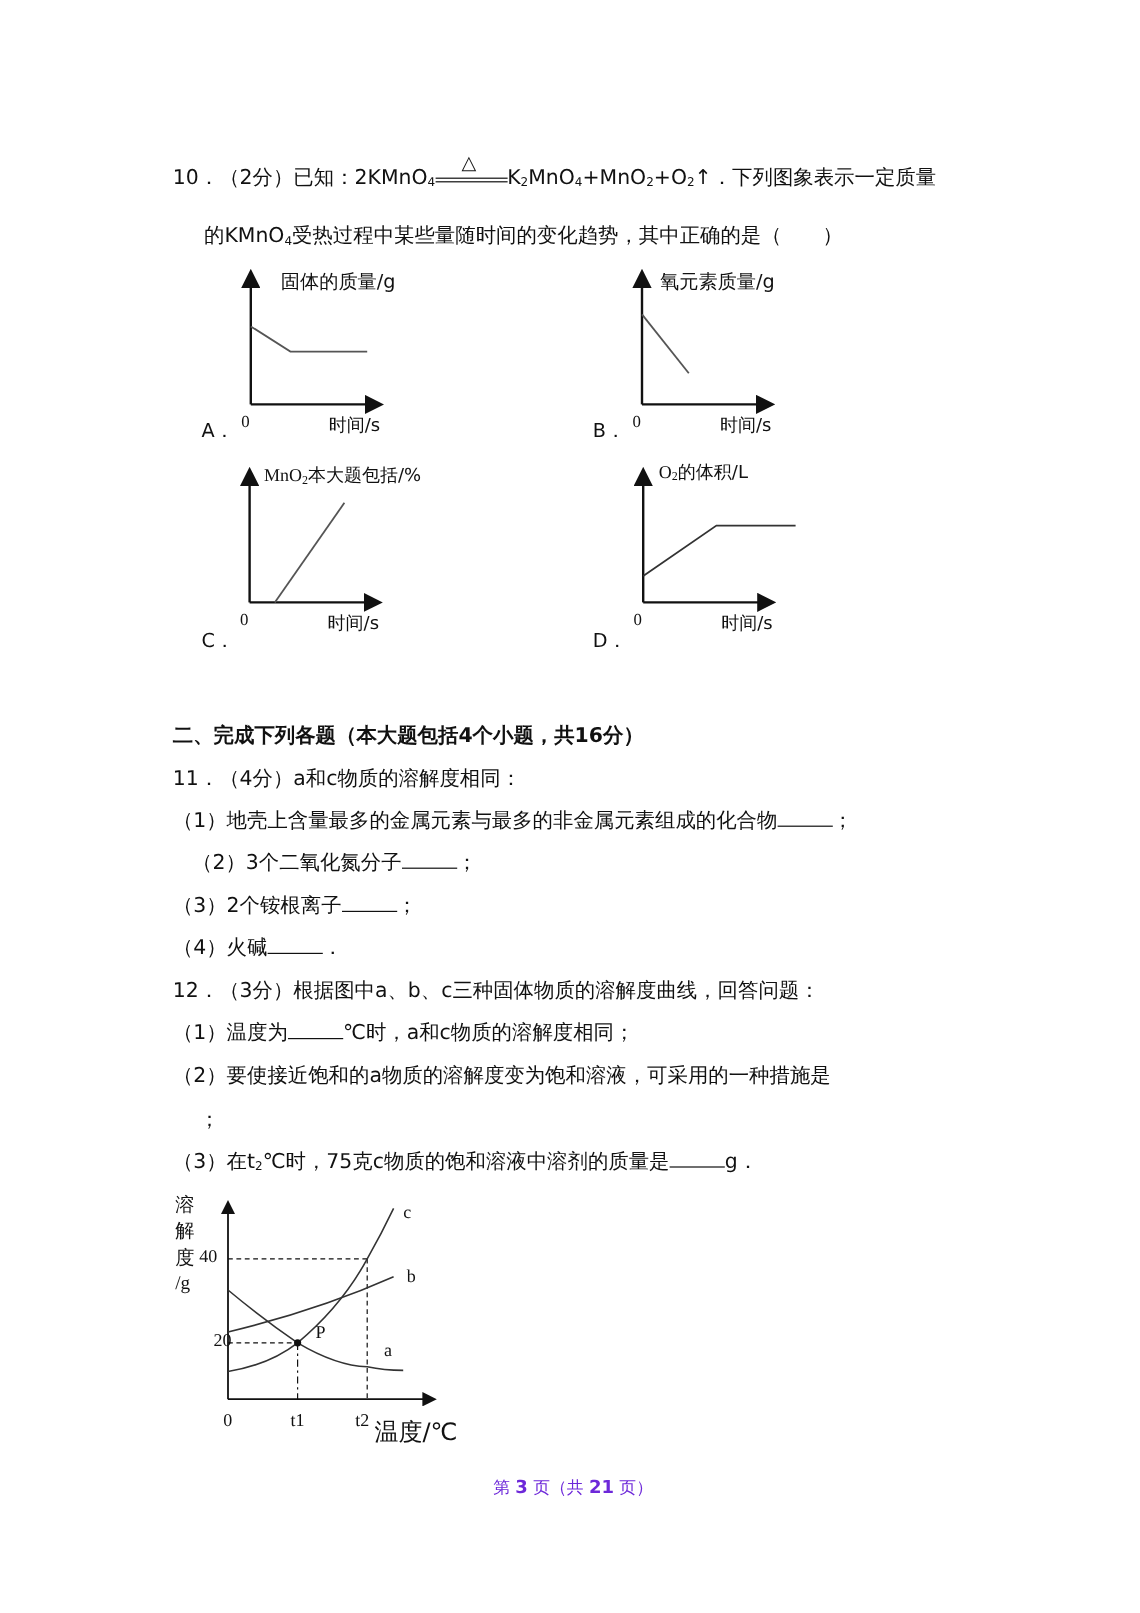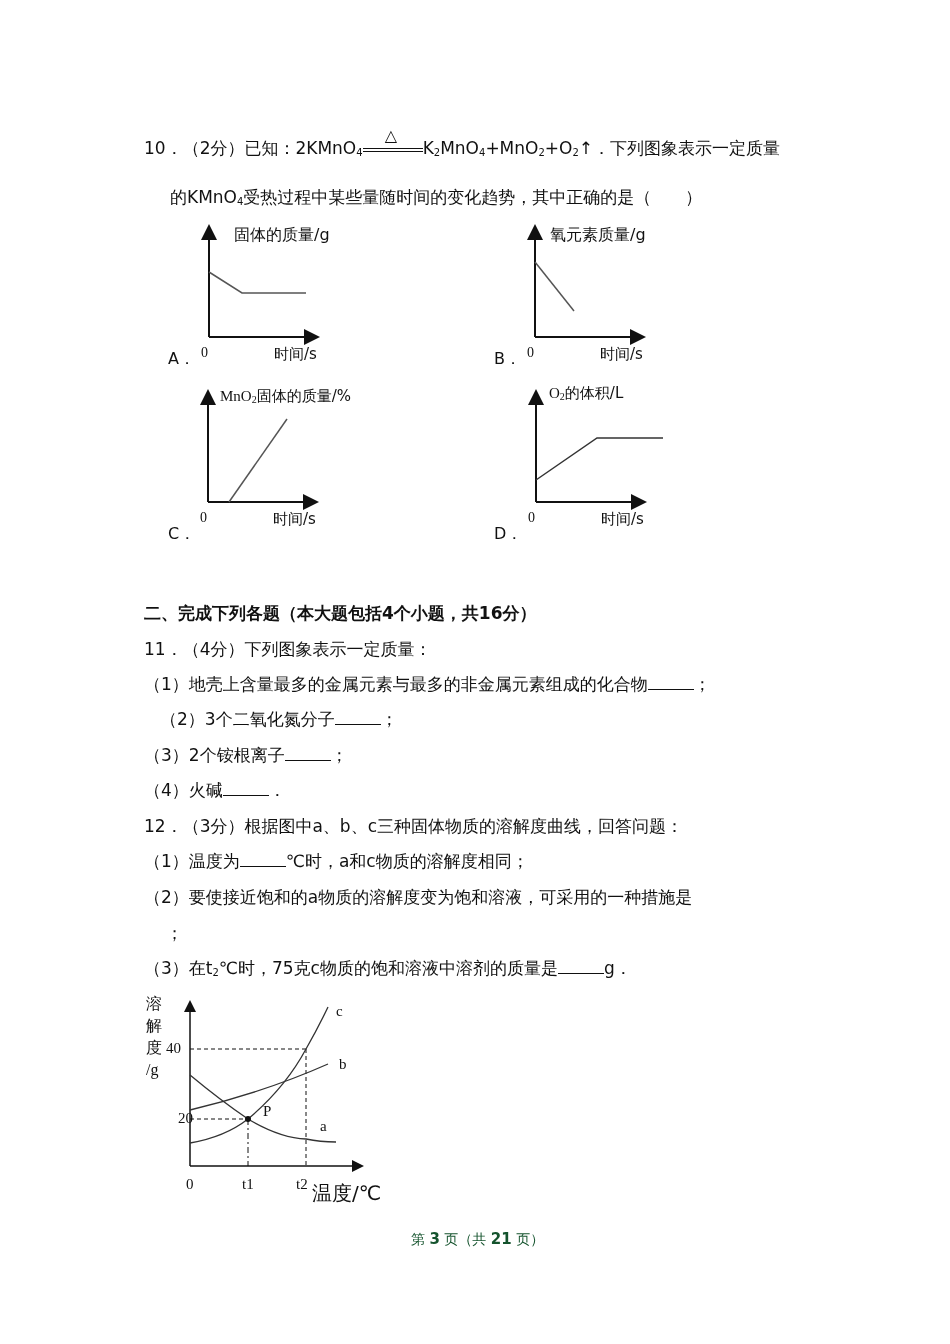--- a/index.html
+++ b/index.html
@@ -9,21 +9,21 @@
   .txt { font-size:17px; line-height:22px; }
   .serif { font-family:"Liberation Serif","DejaVu Serif",serif; }
   .bold { font-weight:bold; }
   .blank { display:inline-block; border-bottom:1px solid #111; height:15px; vertical-align:baseline; }
   sub { font-size:10px; vertical-align:-2px; line-height:0; }
   .arrow-eq { display:inline-block; position:relative; width:60px; height:22px; vertical-align:bottom; }
   .arrow-eq .tri { position:absolute; left:22px; top:-12px; font-size:16px; }
   .arrow-eq .l1 { position:absolute; left:0; right:0; top:11px; border-top:1px solid #111; }
   .arrow-eq .l2 { position:absolute; left:0; right:0; top:14px; border-top:1px solid #111; }
   .opt { font-size:16px; }
-  .footer { font-size:14px; color:#14532d; }
+  .footer { font-size:14px; color:#6d28d9; }
 </style>
 </head>
 <body>
 
 <div class="abs txt" style="left:144px; top:137px;">
   <span>10．</span><span>（2分）已知：</span><span>2KMnO</span><sub>4</sub><span class="arrow-eq"><span class="tri">△</span><span class="l1"></span><span class="l2"></span></span><span>K</span><sub>2</sub><span>MnO</span><sub>4</sub><span>+MnO</span><sub>2</sub><span>+O</span><sub>2</sub><span>↑．下列图象表示一定质量</span>
 </div>
 <div class="abs txt" style="left:170px; top:186px;">
   <span>的KMnO</span><sub>4</sub><span>受热过程中某些量随时间的变化趋势，其中正确的是（　　）</span>
 </div>
@@ -63,36 +63,36 @@
 <div class="abs" style="left:222px; top:225px; font-size:16px;margin-left:12px;">固体的质量/g</div>
 <div class="abs serif" style="left:201px; top:345px; font-size:14px;">0</div>
 <div class="abs" style="left:274px; top:345px; font-size:15px;">时间/s</div>
 <div class="abs opt" style="left:168px; top:349px;">A．</div>
 
 <div class="abs" style="left:550px; top:225px; font-size:16px;">氧元素质量/g</div>
 <div class="abs serif" style="left:527px; top:345px; font-size:14px;">0</div>
 <div class="abs" style="left:600px; top:345px; font-size:15px;">时间/s</div>
 <div class="abs opt" style="left:494px; top:349px;">B．</div>
 
-<div class="abs" style="left:220px; top:387px; font-size:15px;"><span class="serif">MnO</span><sub class="serif">2</sub><span>固体的质量/%</span></div>
+<div class="abs" style="left:220px; top:387px; font-size:15px;"><span class="serif">MnO</span><sub class="serif">2</sub><span>本大题包括/%</span></div>
 <div class="abs serif" style="left:200px; top:510px; font-size:14px;">0</div>
 <div class="abs" style="left:273px; top:510px; font-size:15px;">时间/s</div>
 <div class="abs opt" style="left:168px; top:524px;">C．</div>
 
 <div class="abs" style="left:549px; top:384px; font-size:15px;"><span class="serif">O</span><sub class="serif">2</sub><span>的体积/L</span></div>
 <div class="abs serif" style="left:528px; top:510px; font-size:14px;">0</div>
 <div class="abs" style="left:601px; top:510px; font-size:15px;">时间/s</div>
 <div class="abs opt" style="left:494px; top:524px;">D．</div>
 
 <div class="abs txt bold" style="left:144px; top:602px;">
   <span>二、完成下列各题（本大题包括</span><span>4</span><span>个小题，共</span><span>16</span><span>分）</span>
 </div>
 
 <div class="abs txt" style="left:144px; top:638px;">
-  <span>11．</span><span>（4分）下列图象表示一定质量：</span>
+  <span>11．</span><span>（4分）a和c物质的溶解度相同：</span>
 </div>
 <div class="abs txt" style="left:144px; top:673px;">
   <span>（1）地壳上含量最多的金属元素与最多的非金属元素组成的化合物</span><span class="blank" style="width:46px;"></span><span>；</span>
 </div>
 <div class="abs txt" style="left:144px; top:708px;margin-left:16px;">
   <span>（2）3个二氧化氮分子</span><span class="blank" style="width:46px;"></span><span>；</span>
 </div>
 <div class="abs txt" style="left:144px; top:744px;">
   <span>（3）2个铵根离子</span><span class="blank" style="width:46px;"></span><span>；</span>
 </div>

